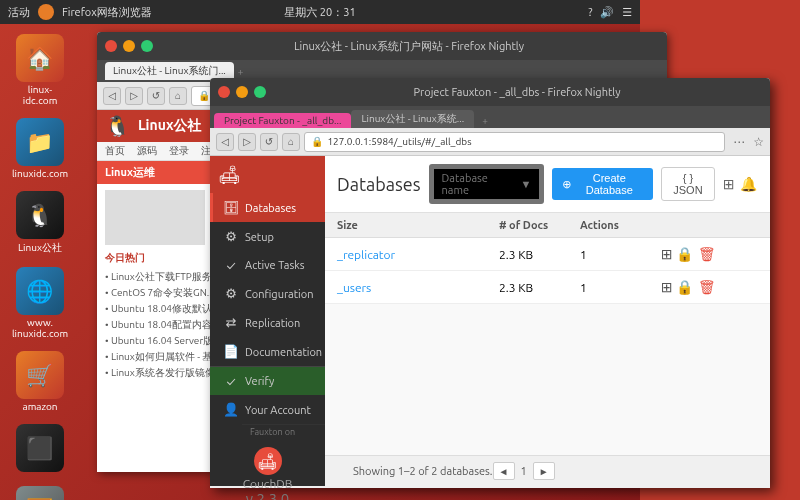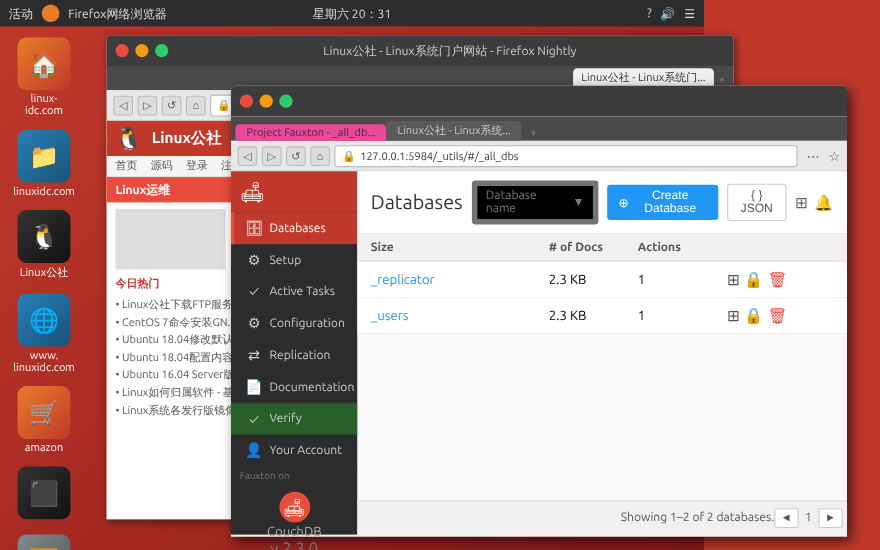--- a/index.html
+++ b/index.html
@@ -46,21 +46,21 @@
     .browser-titlebar-bg {
       background: #3c3c3c; height: 28px; border-radius: 4px 4px 0 0;
       display: flex; align-items: center; padding: 0 8px; gap: 6px;
     }
     .win-btn { width: 12px; height: 12px; border-radius: 50%; }
     .win-close { background: #e74c3c; }
     .win-min { background: #f39c12; }
     .win-max { background: #2ecc71; }
     .browser-tab-bg {
       display: flex; align-items: center; height: 22px; background: #4a4a4a;
-      font-size: 10px; color: #ddd; padding: 0 8px; gap: 0; justify-content: flex-end;
+      font-size: 10px; color: #ddd; padding: 0 8px; gap: 0;
     }
     .tab-active-bg { background: #f0f0f0; color: #333; padding: 2px 8px; border-radius: 4px 4px 0 0; }
     .browser-toolbar-bg {
       display: flex; align-items: center; height: 28px; background: #e8e8e8;
       padding: 0 6px; gap: 4px; border-bottom: 1px solid #ccc;
     }
     .url-bar-bg {
       flex: 1; height: 20px; background: white; border: 1px solid #bbb;
       border-radius: 3px; padding: 0 6px; font-size: 10px; color: #333;
       display: flex; align-items: center;
@@ -173,23 +173,23 @@
     }
     .db-link { color: #2196F3; text-decoration: none; }
     .db-actions { display: flex; gap: 4px; }
     .action-btn { font-size: 14px; cursor: pointer; }
     .action-expand { color: #555; }
     .action-lock { color: #888; }
     .action-delete { color: #e74c3c; }
 
     
     .couchdb-footer {
-      margin-top: auto; padding: 6px 4px; background: #f0f0f0;
+      margin-top: auto; padding: 6px 28px; background: #f0f0f0;
       border-top: 1px solid #ddd; font-size: 11px; color: #555;
-      display: flex; align-items: center; justify-content: flex-end;
+      display: flex; align-items: center; justify-content: flex-start;
     }
     .footer-pagination { display: flex; align-items: center; gap: 6px; }
     .page-btn {
       width: 22px; height: 18px; border: 1px solid #ccc; background: white;
       border-radius: 2px; display: flex; align-items: center; justify-content: center;
       font-size: 10px; cursor: pointer;
     }
 
     
     .couchdb-brand {
@@ -198,21 +198,21 @@
     .couch-logo-circle {
       width: 28px; height: 28px; background: #e74c3c; border-radius: 50%;
       display: inline-flex; align-items: center; justify-content: center;
       font-size: 16px; color: white; margin-bottom: 2px;
     }
     .couch-name { font-size: 12px; color: #aaa; }
     .couch-version { font-size: 15px; color: #777; }
 
     
     .fauxton-label {
-      font-size: 9px; color: #777; padding: 2px 8px; border-top: 1px solid #333;
+      font-size: 9px; color: #777; padding: 2px 8px; border-top: 1px solid #333; margin-left: 32px;
     }
   </style>
 </head>
 <body>
 
 <div class="desktop">
 
   <div class="taskbar-top">
     <div class="taskbar-left">
       <span>活动</span>
@@ -315,20 +315,21 @@
         </div>
       </div>
     </div>
   </div>
 
   <div class="browser-fg">
     <div class="browser-titlebar-fg">
       <div class="win-btn win-close"></div>
       <div class="win-btn win-min"></div>
       <div class="win-btn win-max"></div>
+      <span style="flex:1; text-align:center; font-size:11px; color:#ccc;">Project Fauxton - _all_dbs - Firefox Nightly</span>
     </div>
     <div class="browser-tabs-fg">
       <div class="tab-item active">
         <span>Project Fauxton - _all_db...</span>
       </div>
       <div class="tab-item inactive">
         <span>Linux公社 - Linux系统...</span>
       </div>
       <span style="color:#888; padding:2px 6px; cursor:pointer;">+</span>
     </div>

